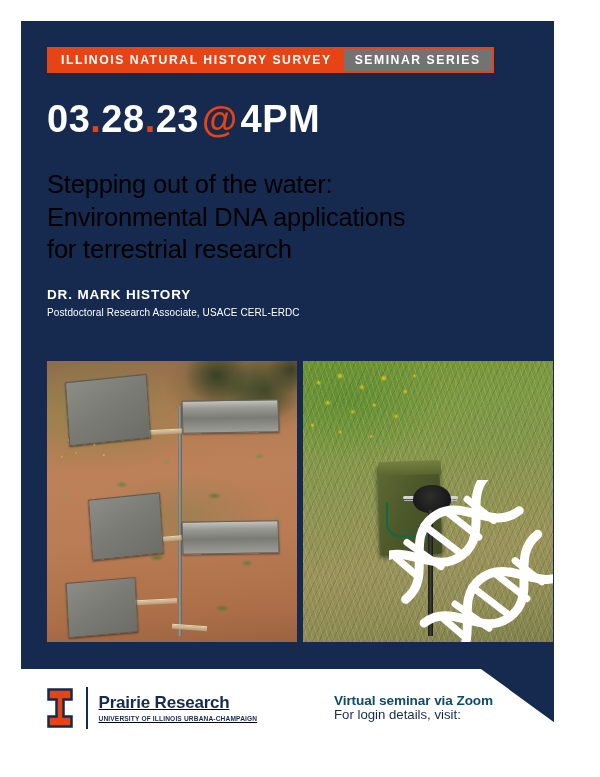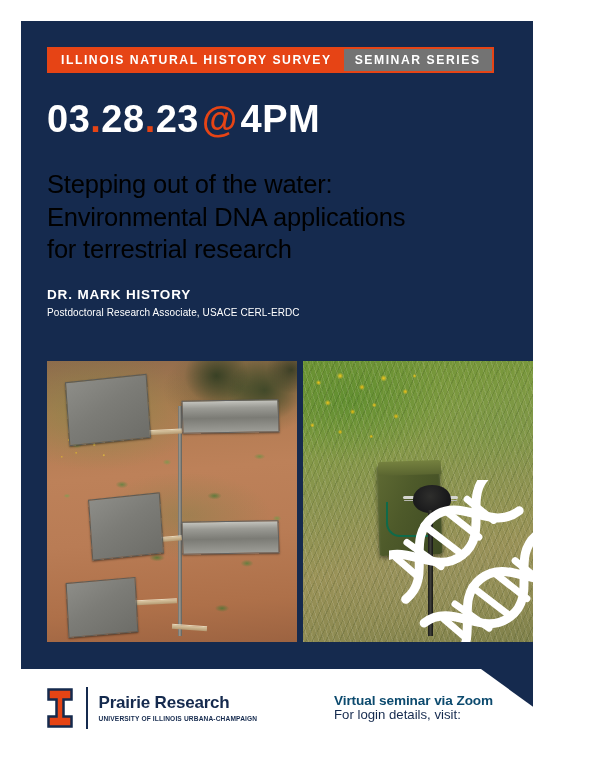--- a/index.html
+++ b/index.html
@@ -18,20 +18,21 @@
 
   
   #poster {
     position: absolute;
     left: 21px;
     top: 21px;
     width: 512px;
     height: 735px;
     background: #ffffff;
     overflow: hidden;
+    padding-left: 21px;
   }
 
   
   #navy-body {
     position: absolute;
     left: 0;
     top: 0;
     width: 558px;
     height: 648px;
     background: #152a4e;
@@ -368,20 +369,21 @@
   }
   #logo-rule {
     width: 1.5px;
     height: 42px;
     background: #152a4e;
     margin: 0 11px 0 13px;
     flex: 0 0 auto;
   }
   #logo-words {
     line-height: 1;
+    text-decoration: underline;
   }
   .pri-line {
     color: #152a4e;
     font-size: 17px;
     font-weight: bold;
     letter-spacing: -0.2px;
     line-height: 1.14;
   }
   #uiuc-line {
     margin-top: 4px;

